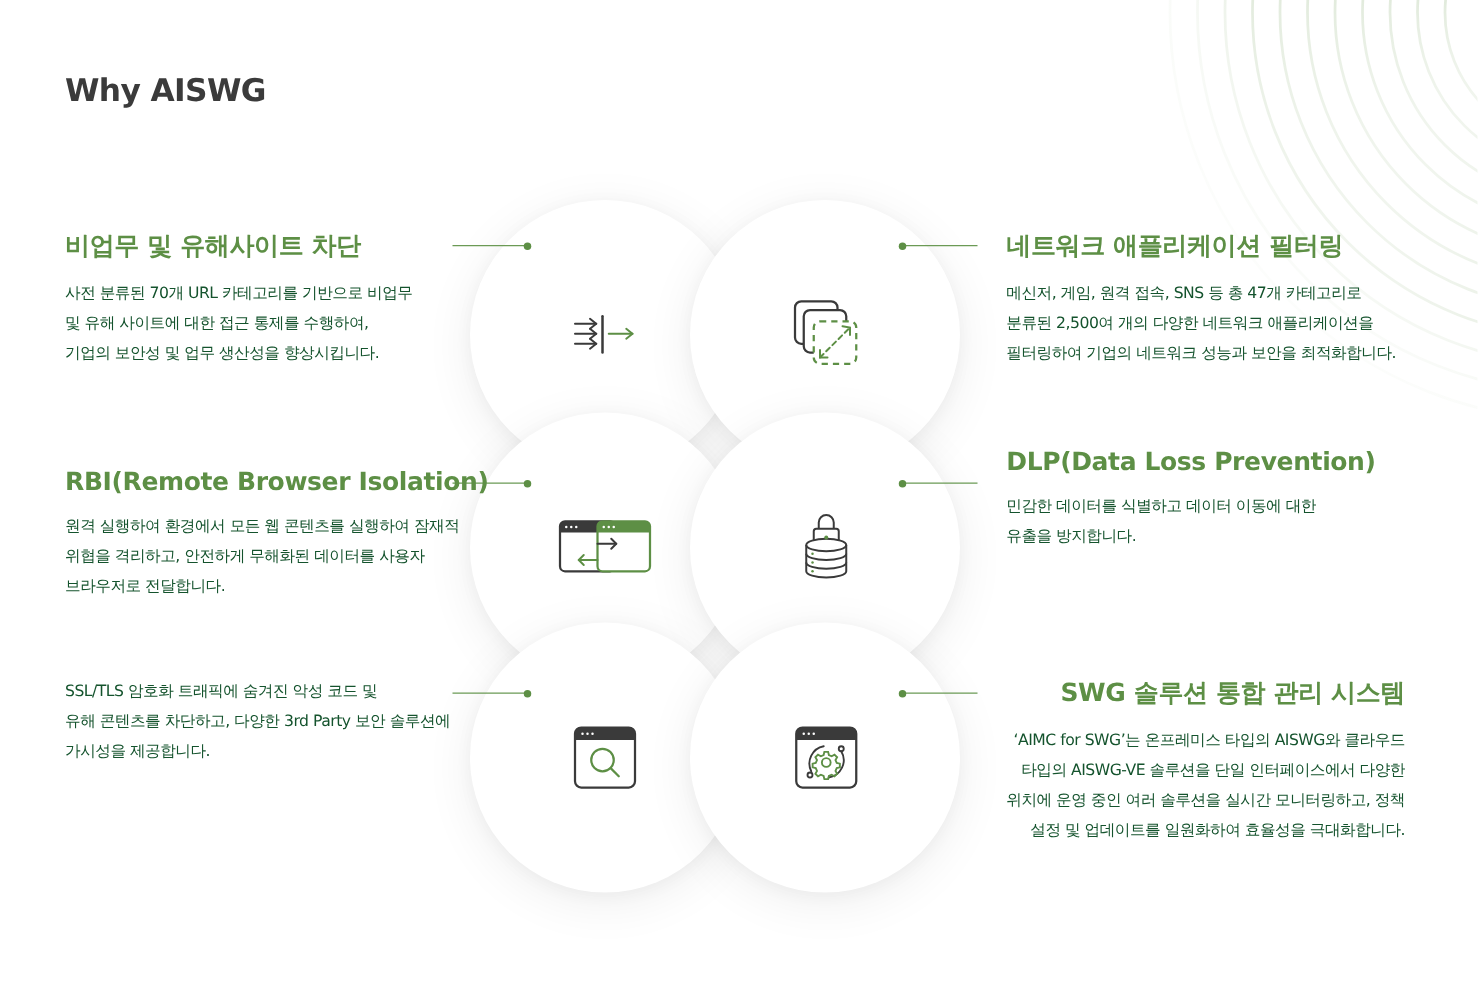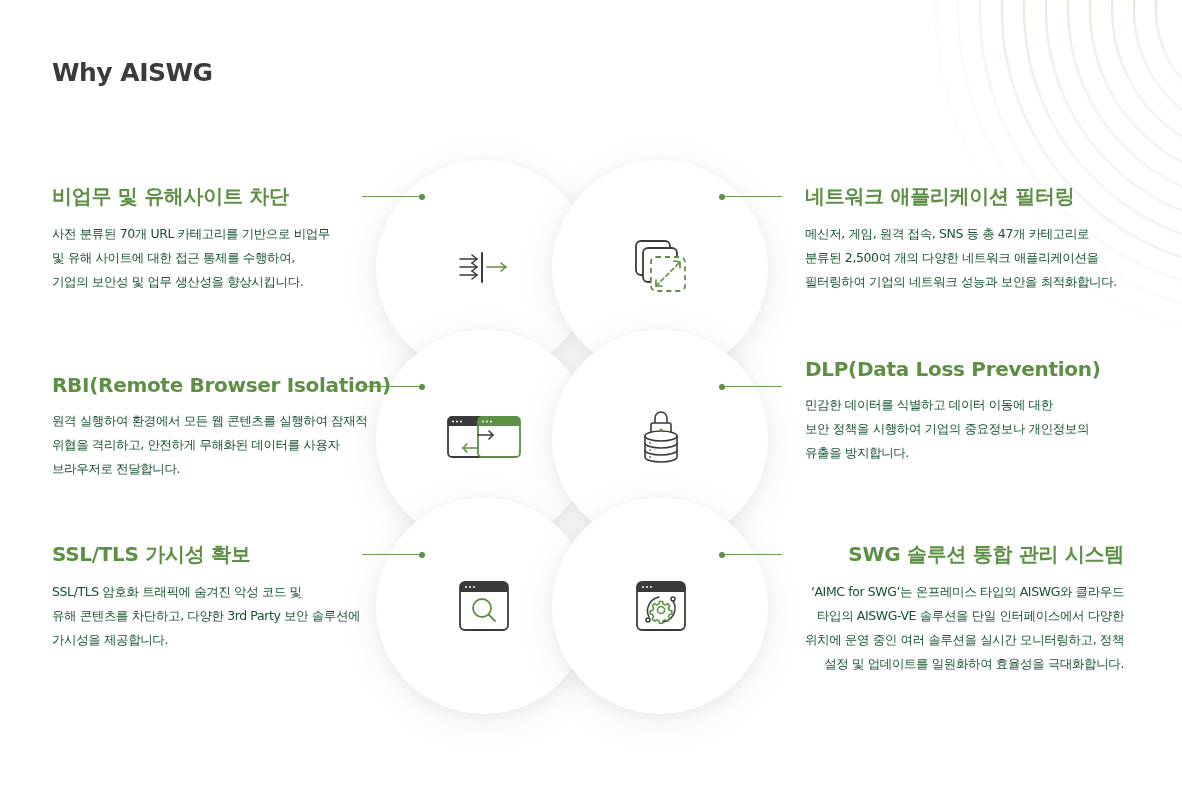--- a/index.html
+++ b/index.html
@@ -216,26 +216,24 @@
 <div class="feature" style="left:52px; top:373px;">
   <h3>RBI(Remote Browser Isolation)</h3>
   <p>원격 실행하여 환경에서 모든 웹 콘텐츠를 실행하여 잠재적</p>
   <p>위협을 격리하고, 안전하게 무해화된 데이터를 사용자</p>
   <p>브라우저로 전달합니다.</p>
 </div>
 
 <div class="feature" style="left:805px; top:357px;">
   <h3>DLP(Data Loss Prevention)</h3>
   <p>민감한 데이터를 식별하고 데이터 이동에 대한</p>
-  <p>보안 정책을 시행하여 기업의 중요정보나 개인정보의</p>
   <p>유출을 방지합니다.</p>
 </div>
 
 <div class="feature" style="left:52px; top:541px;">
-  <h3>SSL/TLS 가시성 확보</h3>
   <p>SSL/TLS 암호화 트래픽에 숨겨진  악성 코드 및</p>
   <p>유해 콘텐츠를 차단하고, 다양한 3rd Party 보안 솔루션에</p>
   <p>가시성을 제공합니다.</p>
 </div>
 
 <div class="feature" style="left:805px; top:541px;text-align:right;">
   <h3>SWG 솔루션 통합 관리 시스템</h3>
   <p>‘AIMC for SWG’는 온프레미스 타입의 AISWG와 클라우드</p>
   <p>타입의 AISWG-VE 솔루션을 단일 인터페이스에서 다양한</p>
   <p>위치에 운영 중인 여러 솔루션을 실시간 모니터링하고, 정책</p>

